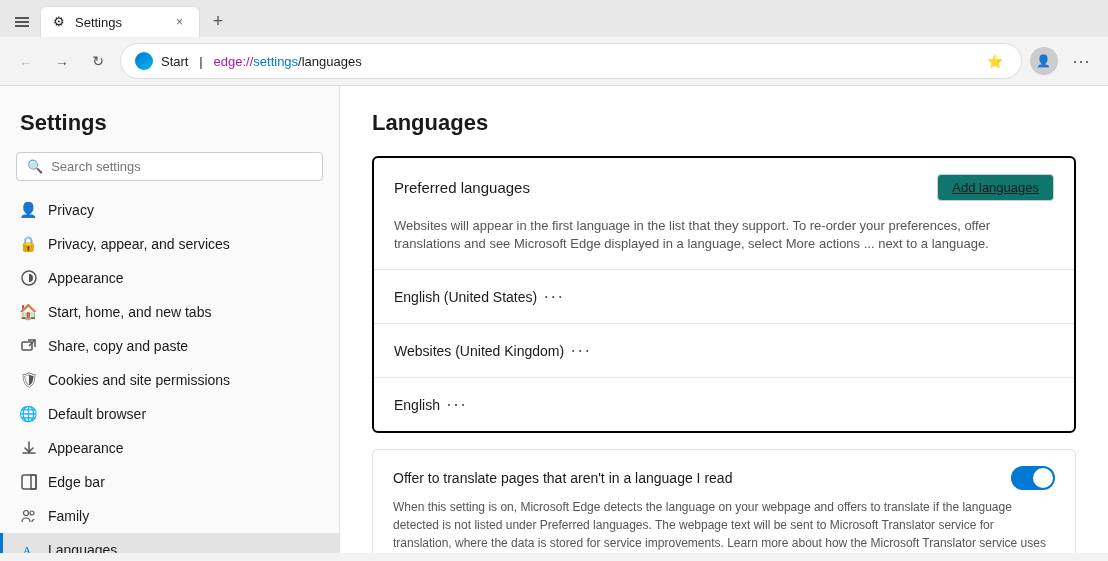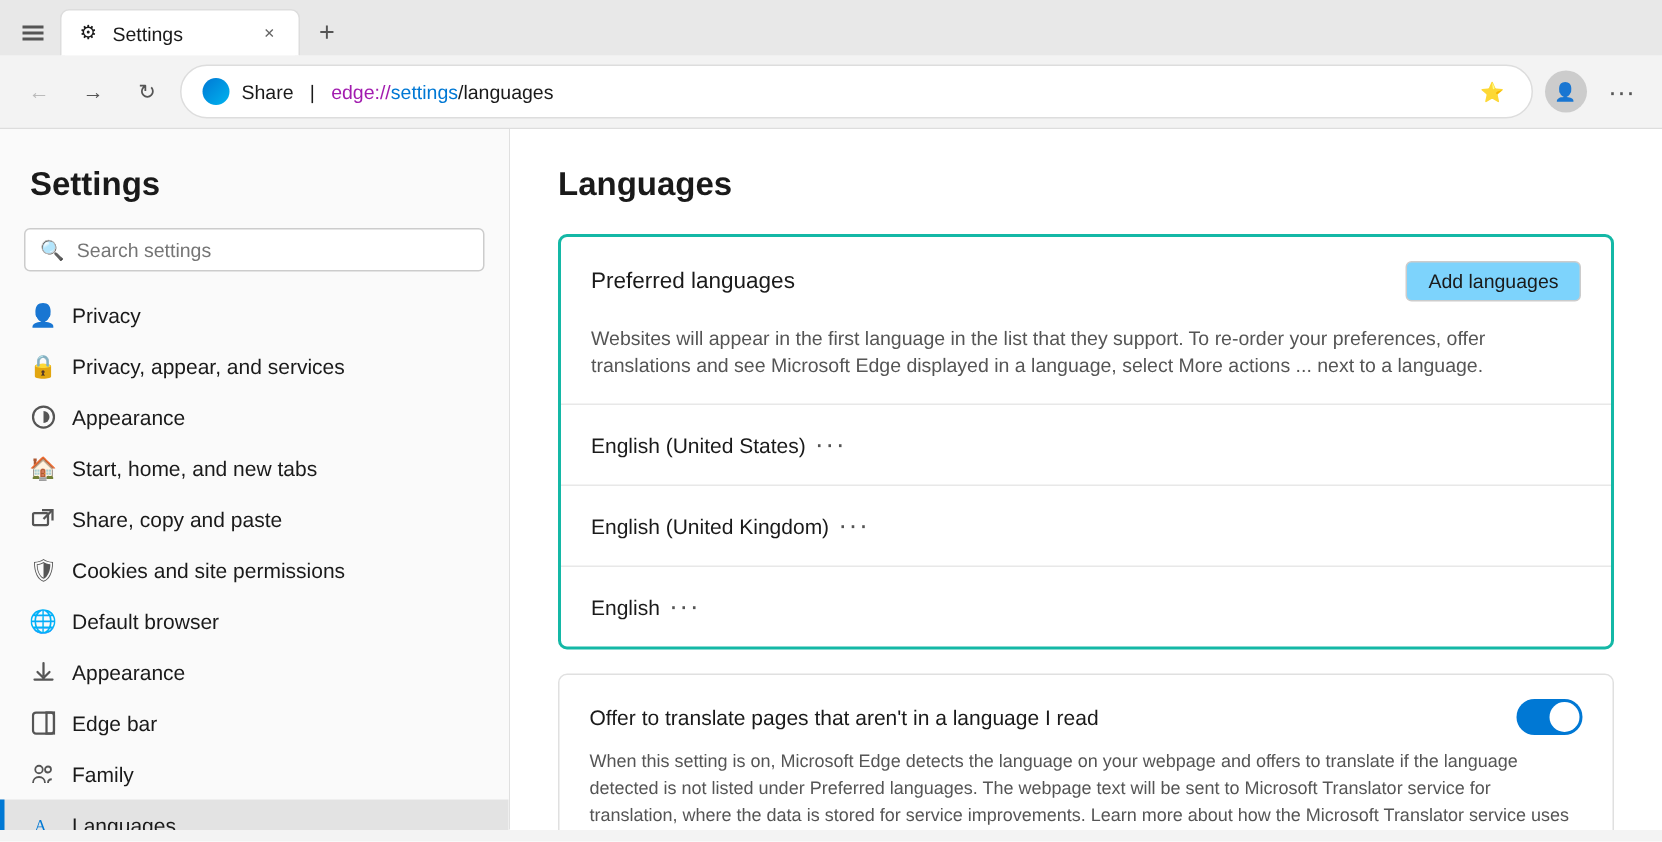--- a/index.html
+++ b/index.html
@@ -45,24 +45,24 @@
     .sidebar::-webkit-scrollbar-thumb { background: #ccc; border-radius: 2px; }
 
     
     .content { flex: 1; overflow-y: auto; padding: 24px 32px; background: #fff; }
     .content::-webkit-scrollbar { width: 6px; }
     .content::-webkit-scrollbar-thumb { background: #ccc; border-radius: 3px; }
 
     .page-title { font-size: 22px; font-weight: 600; margin-bottom: 20px; color: #1a1a1a; }
 
     
-    .section-box { border: 2px solid #14b8a6; border-radius: 6px; margin-bottom: 16px; overflow: hidden; }
+    .section-box { border: 2px solid #000000; border-radius: 6px; margin-bottom: 16px; overflow: hidden; }
     .section-header { display: flex; align-items: center; justify-content: space-between; padding: 16px 20px; }
     .section-header-title { font-size: 15px; font-weight: 500; }
-    .add-btn { border: 1px solid #ccc; background: #7dd3fc; padding: 5px 14px; border-radius: 4px; font-size: 13px; cursor: pointer; color: #1a1a1a; }
+    .add-btn { border: 1px solid #ccc; background: #0f766e; padding: 5px 14px; border-radius: 4px; font-size: 13px; cursor: pointer; color: #1a1a1a; text-decoration: underline; }
     .section-desc { padding: 0 20px 16px; font-size: 13px; color: #555; line-height: 1.4; }
 
     .lang-divider { border: none; border-top: 1px solid #e8e8e8; margin: 0; }
     .lang-item { display: flex; align-items: center; justify-content: flex-start; padding: 14px 20px; }
     .lang-name { font-size: 14px; }
     .lang-more { color: #555; cursor: pointer; font-size: 18px; letter-spacing: 1px; padding: 2px 6px; border-radius: 3px; }
 
     
     .translate-section { border: 1px solid #e0e0e0; border-radius: 6px; padding: 16px 20px; }
     .translate-header { display: flex; align-items: center; justify-content: space-between; margin-bottom: 8px; }
@@ -92,21 +92,21 @@
     <div class="new-tab">+</div>
   </div>
 
   <div class="address-bar">
     <div class="nav-btn disabled">←</div>
     <div class="nav-btn">→</div>
     <div class="nav-btn">↻</div>
     <div class="address-field">
       <div class="edge-logo"></div>
       <span class="address-text">
-        <span>Share</span>
+        <span>Start</span>
         &nbsp;&nbsp;|&nbsp;&nbsp;
         <span style="color:#a21caf;">edge://</span><span style="color:#0078d4; font-weight:500;">settings</span><span>/languages</span>
       </span>
       <div class="address-icons">
         <div class="addr-icon">⭐</div>
       </div>
     </div>
     <div class="profile-icon">👤</div>
     <div class="more-btn">···</div>
   </div>
@@ -213,21 +213,21 @@
       <div class="section-desc">Websites will appear in the first language in the list that they support. To re-order your preferences, offer translations and see Microsoft Edge displayed in a language, select More actions ... next to a language.</div>
 
       <hr class="lang-divider">
       <div class="lang-item">
         <span class="lang-name">English (United States)</span>
         <span class="lang-more">···</span>
       </div>
 
       <hr class="lang-divider">
       <div class="lang-item">
-        <span class="lang-name">English (United Kingdom)</span>
+        <span class="lang-name">Websites (United Kingdom)</span>
         <span class="lang-more">···</span>
       </div>
 
       <hr class="lang-divider">
       <div class="lang-item">
         <span class="lang-name">English</span>
         <span class="lang-more">···</span>
       </div>
     </div>
 

